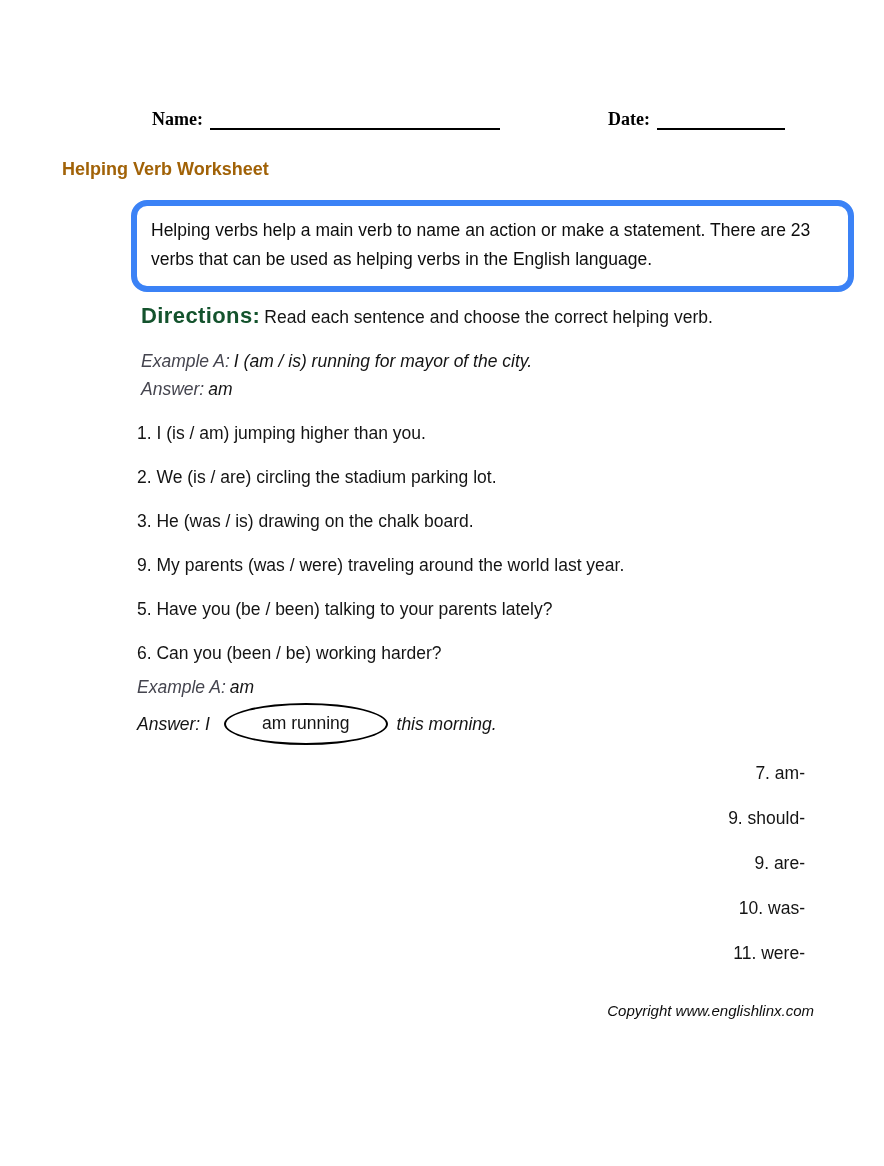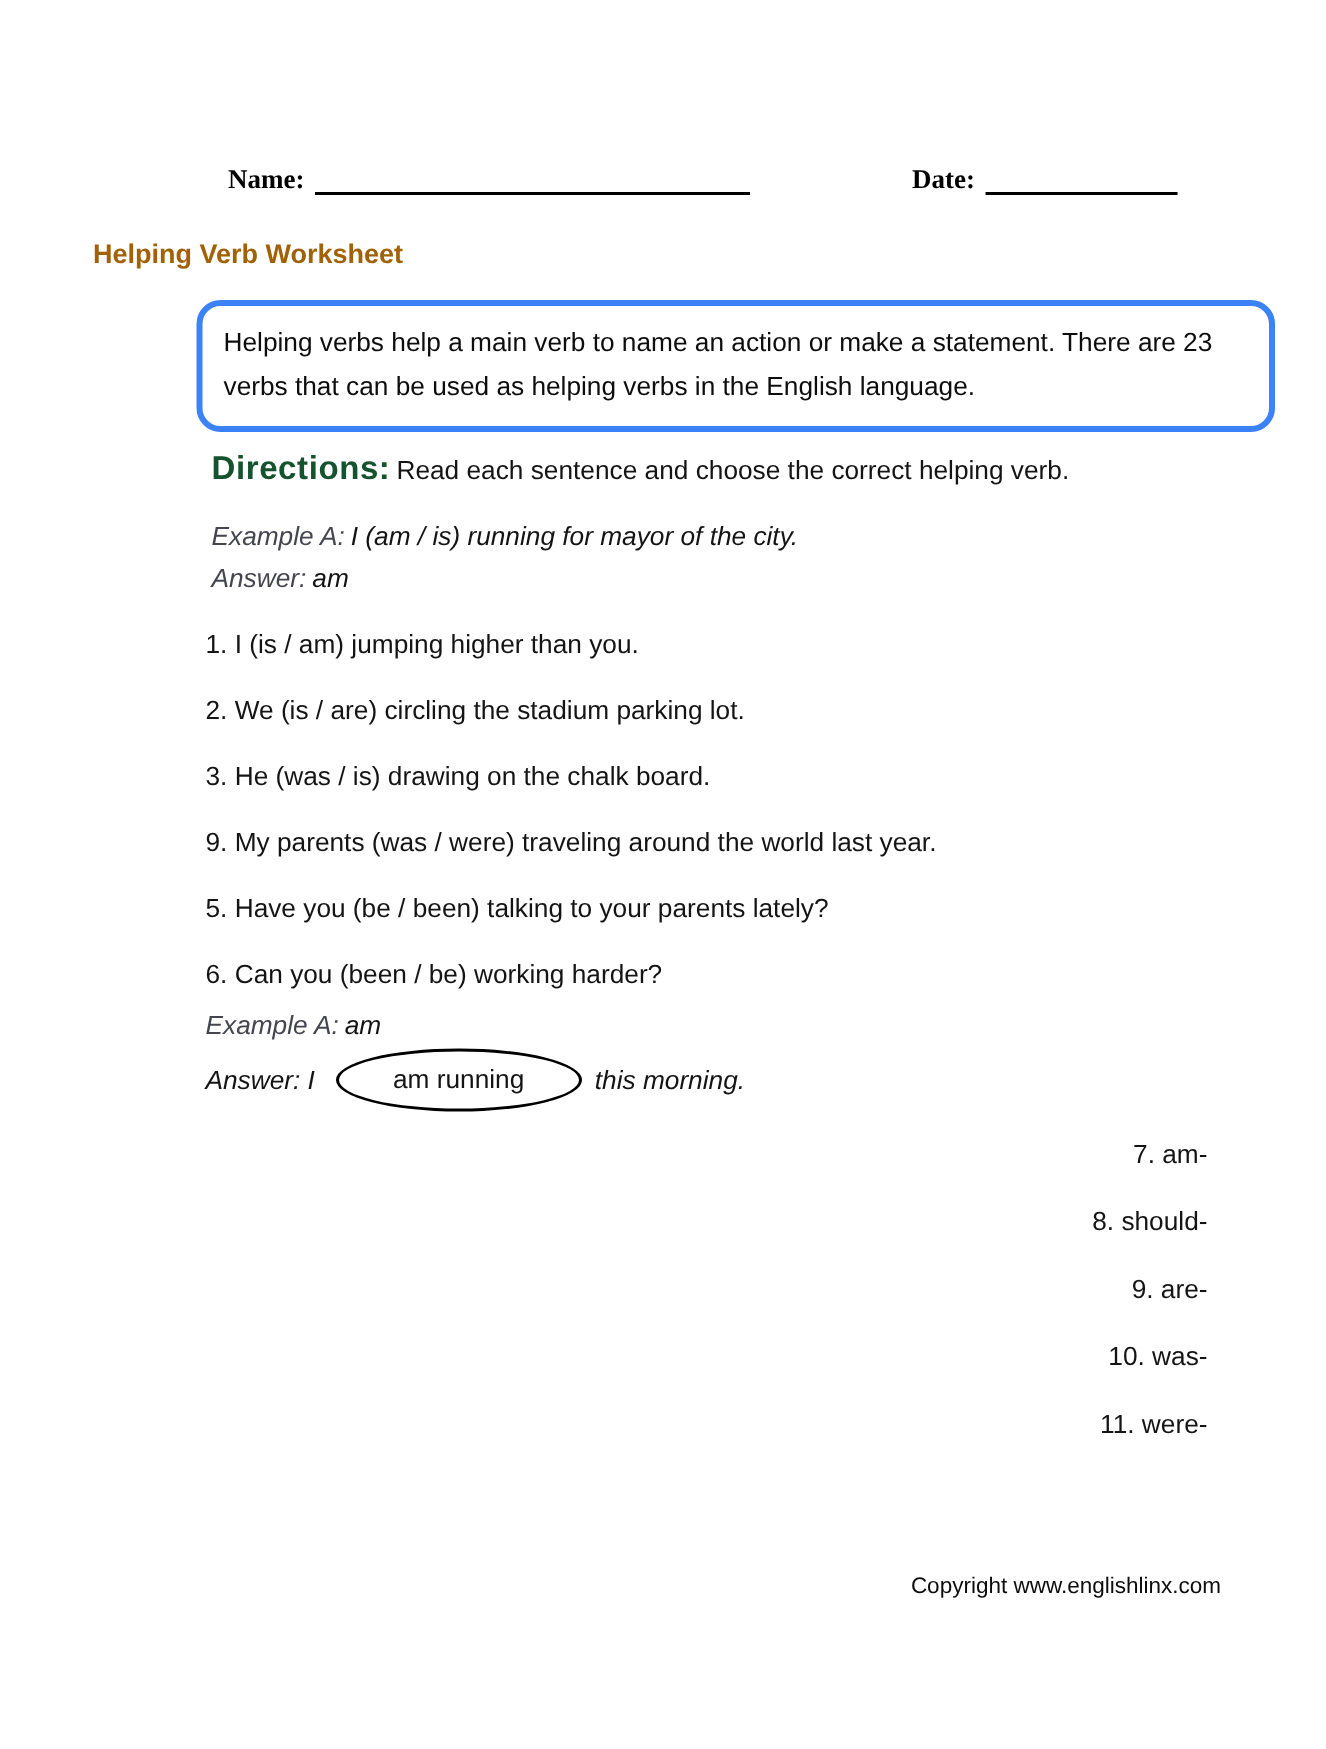--- a/index.html
+++ b/index.html
@@ -34,21 +34,21 @@
     font-weight:bold;
     font-size:18px;
     color:#a16207;
     margin-left:28px;
   }
 
   
   .intro-box {
     margin:20px 16px 0 97px;
     width:683px;
-    border:4px solid #3b82f6;
+    border:6px solid #3b82f6;
     border-radius:16px;
     padding:10px 14px 12px 14px;
     line-height:29px;
     color:#0d0d0d;
   }
 
   
   .directions { margin:13px 100px 0 107px; line-height:22px; }
   .directions-2 { margin:20px 0 0 103px; width:664px; line-height:31px; }
   .dir-label {
@@ -92,23 +92,24 @@
     line-height:22px;
     flex-direction:column;
   }
   .blank-row.first { margin-top:14px; }
   .blank-prefix { white-space:nowrap; }
   .blank-line { flex:1; border-bottom:2px solid #000; height:16px; margin-left:2px; }
 
   
   .copyright {
     position:absolute;
-    top:1049px; right:104px;
+    top:1002px; right:104px;
     font-size:15px;
     color:#0d0d0d;
+    font-style:italic;
   }
 </style>
 </head>
 <body>
 
 <div class="page">
 
   <div class="header-row">
     <span class="field-label">Name:</span>
     <span class="write-line name-line"></span>
@@ -149,21 +150,21 @@
     <span>Answer: I</span>
     <span class="circle">am running</span>
     <span>this morning.</span>
   </div>
 
   <div class="blank-row first">
     <span class="blank-prefix">7. am-</span>
     <span class="blank-line"></span>
   </div>
   <div class="blank-row">
-    <span class="blank-prefix">8. should-</span>
+    <span class="blank-prefix">9. should-</span>
     <span class="blank-line"></span>
   </div>
   <div class="blank-row">
     <span class="blank-prefix">9. are- </span>
     <span class="blank-line"></span>
   </div>
   <div class="blank-row">
     <span class="blank-prefix">10. was- </span>
     <span class="blank-line"></span>
   </div>

